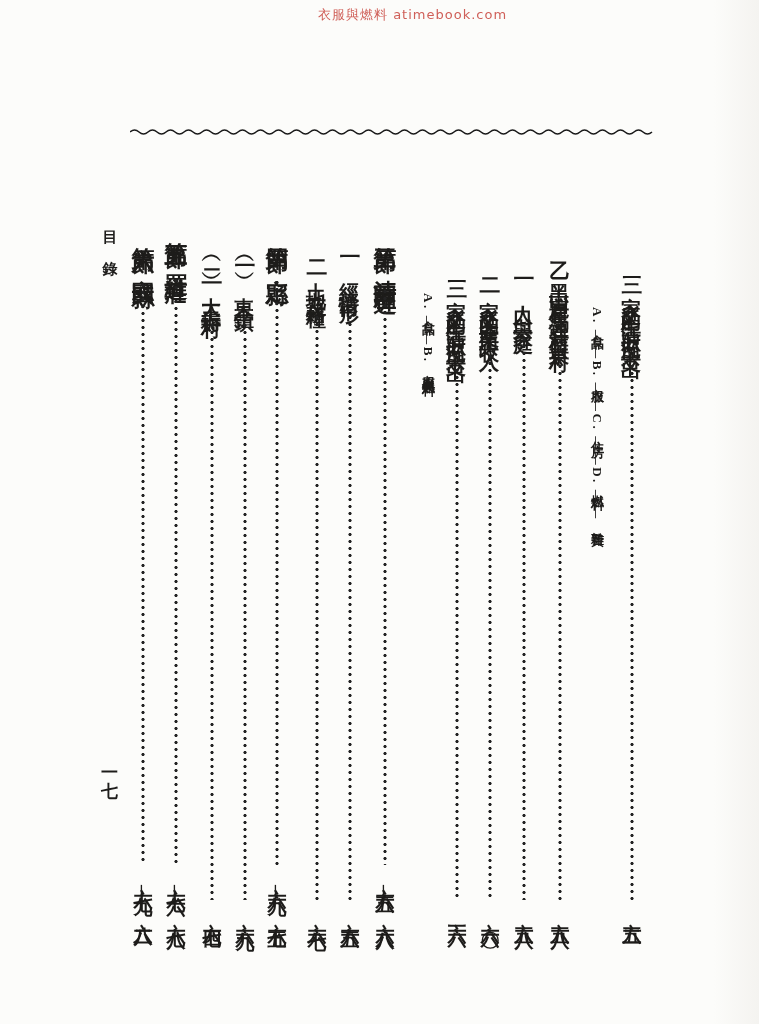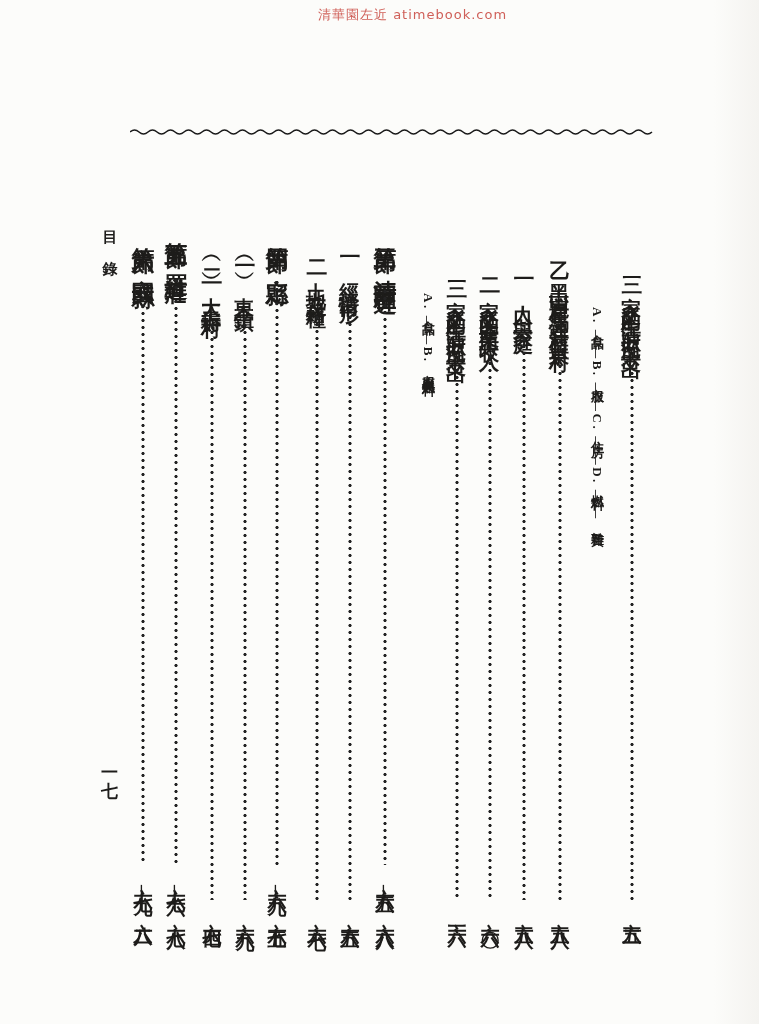--- a/index.html
+++ b/index.html
@@ -50,21 +50,21 @@
     background-image:radial-gradient(circle, #232323 1.3px, rgba(0,0,0,0) 1.9px);
     background-size:6px 7px; background-repeat:repeat-y; background-position:center top;
   }
   .pageno { font-size:19px; font-weight:700; letter-spacing:4px; }
 </style>
 </head>
 <body>
 
 <div class="page">
 
-  <div class="watermark" style="color: rgb(207, 95, 88);">清華園左近 atimebook.com</div>
+  <div class="watermark" style="color: rgb(207, 95, 88);">衣服與燃料 atimebook.com</div>
 
   <svg class="wave" viewBox="0 0 530 13" preserveAspectRatio="none">
     <path id="wave-path" d="M0 7 q4.5 -4 9 0 t 9 0 t 9 0 t 9 0 t 9 0 t 9 0 t 9 0 t 9 0 t 9 0 t 9 0 t 9 0 t 9 0 t 9 0 t 9 0 t 9 0 t 9 0 t 9 0 t 9 0 t 9 0 t 9 0 t 9 0 t 9 0 t 9 0 t 9 0 t 9 0 t 9 0 t 9 0 t 9 0 t 9 0 t 9 0 t 9 0 t 9 0 t 9 0 t 9 0 t 9 0 t 9 0 t 9 0 t 9 0 t 9 0 t 9 0 t 9 0 t 9 0 t 9 0 t 9 0 t 9 0 t 9 0 t 9 0 t 9 0 t 9 0 t 9 0 t 9 0 t 9 0 t 9 0 t 9 0 t 9 0 t 9 0 t 9 0 t 9 0"></path>
   </svg>
 
   <div class="margin-label">目錄</div>
   <div class="folio">一七</div>
 
   <div class="toc">
 

